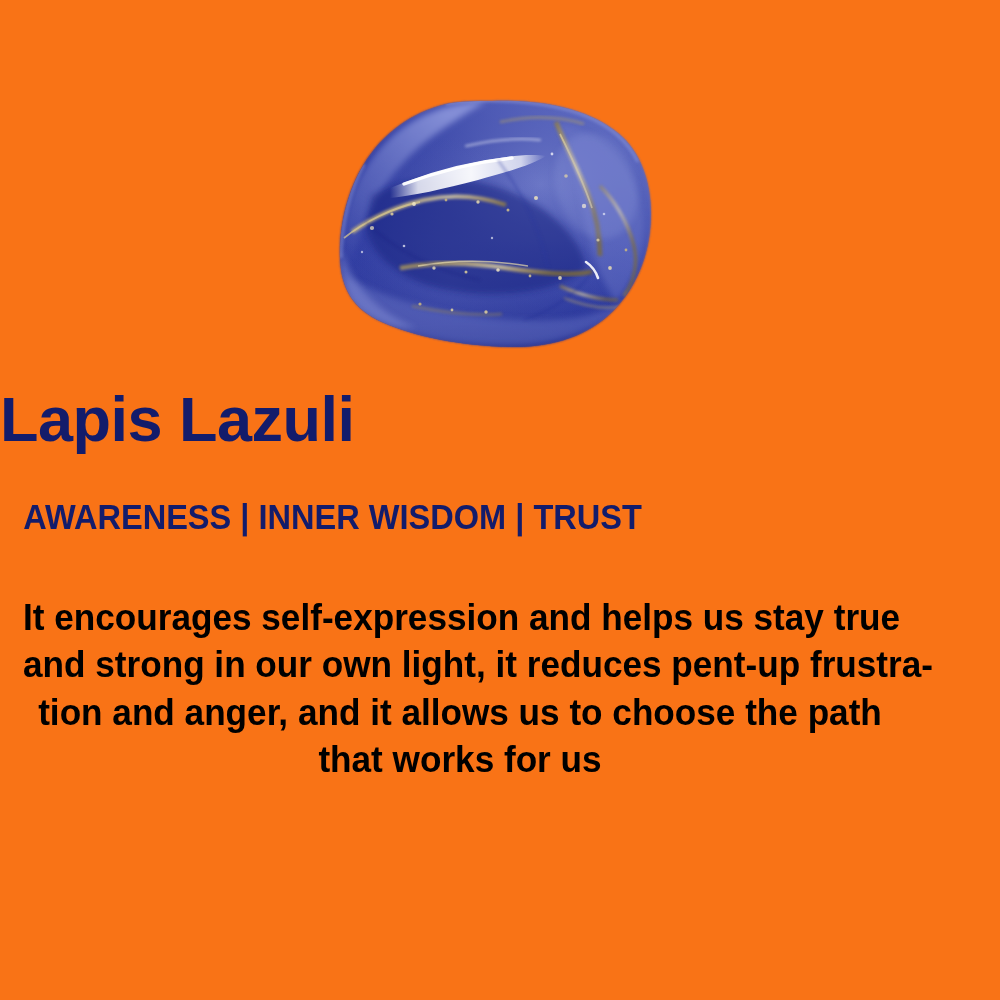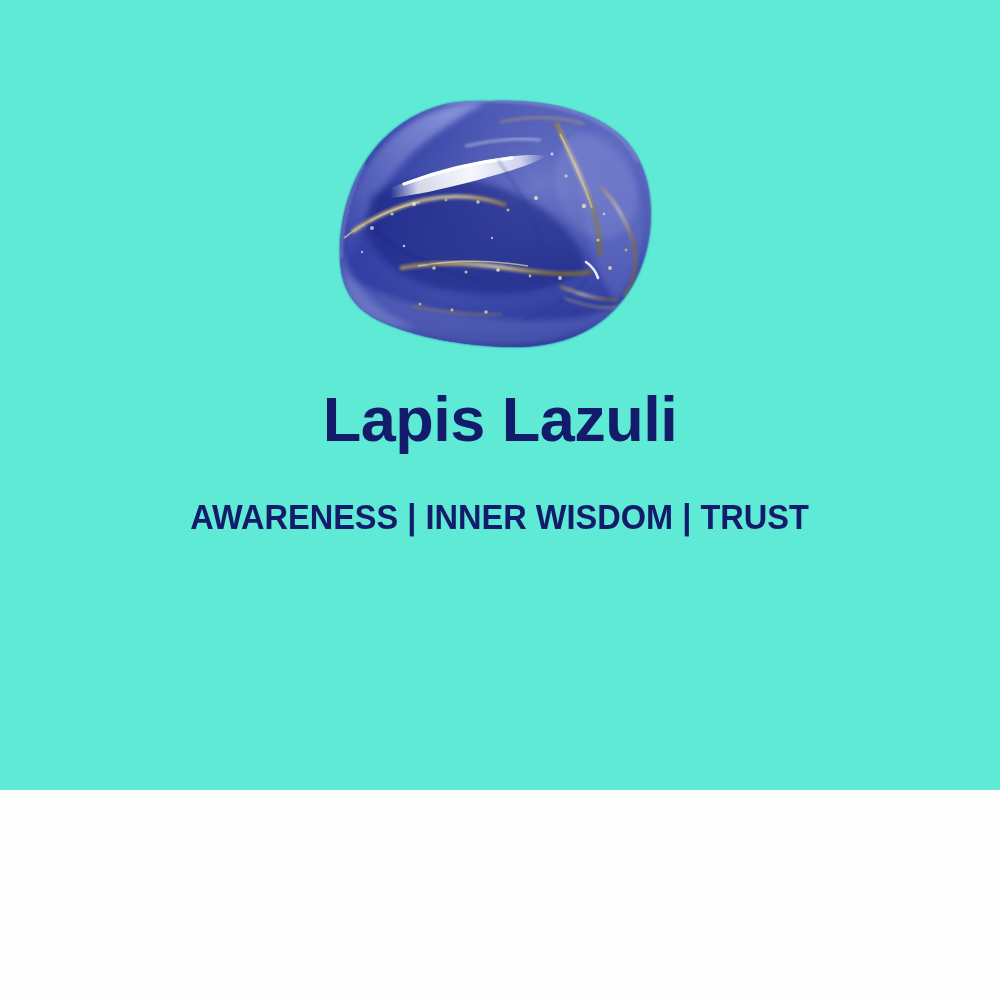--- a/index.html
+++ b/index.html
@@ -13,25 +13,25 @@
 
   body {
     font-family:"Liberation Sans", sans-serif;
     -webkit-font-smoothing:antialiased;
     overflow:hidden;
   }
 
   .card {
     position:relative;
     width:1000px;
-    height:790px;
-    background:#5eead4;
+    height:1000px;
+    background:#f97316;
     display:flex;
     flex-direction:column;
-    align-items:center;
+    align-items:flex-start;
   }
 
   
   .stone-wrap {
     position:relative;
     width:1000px;
     height:360px;
     flex:0 0 auto;
   }
 
@@ -272,14 +272,20 @@
 
         <path d="M 364 164 C 350 190, 341 224, 341 258" stroke="#9aa4e2" stroke-width="3.4" fill="none" opacity="0.45" filter="url(#fSoft2)"></path>
       </g>
     </svg>
   </div>
 
   <h1 class="title">Lapis Lazuli</h1>
 
   <div class="subtitle">AWARENESS | INNER WISDOM | TRUST</div>
 
+  <div class="body-copy">
+    <span class="body-line">It encourages self-expression and helps us stay true</span>
+    <span class="body-line">and strong in our own light, it reduces pent-up frustra-</span>
+    <span class="body-line">tion and anger, and it allows us to choose the path</span>
+    <span class="body-line">that works for us</span>
+  </div>
 
 </div>
 
 </body></html>

